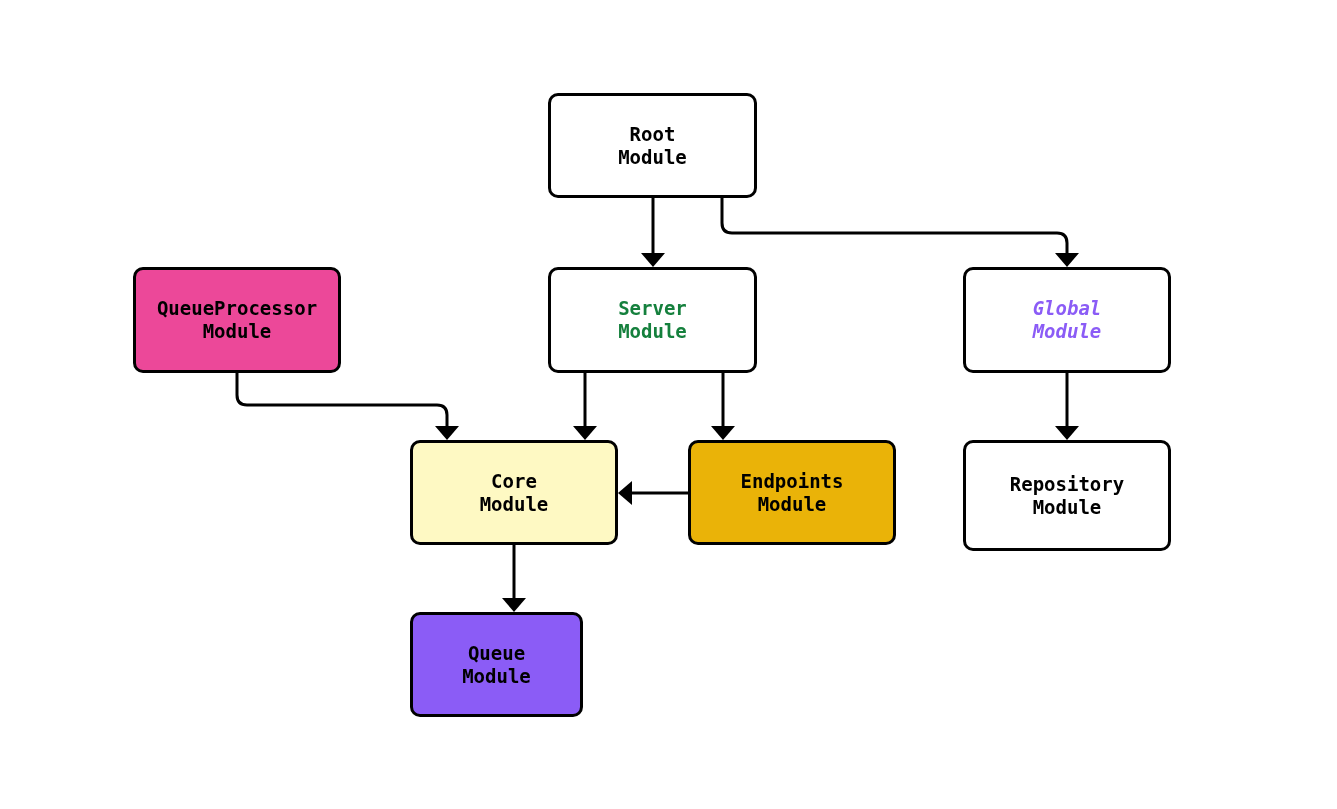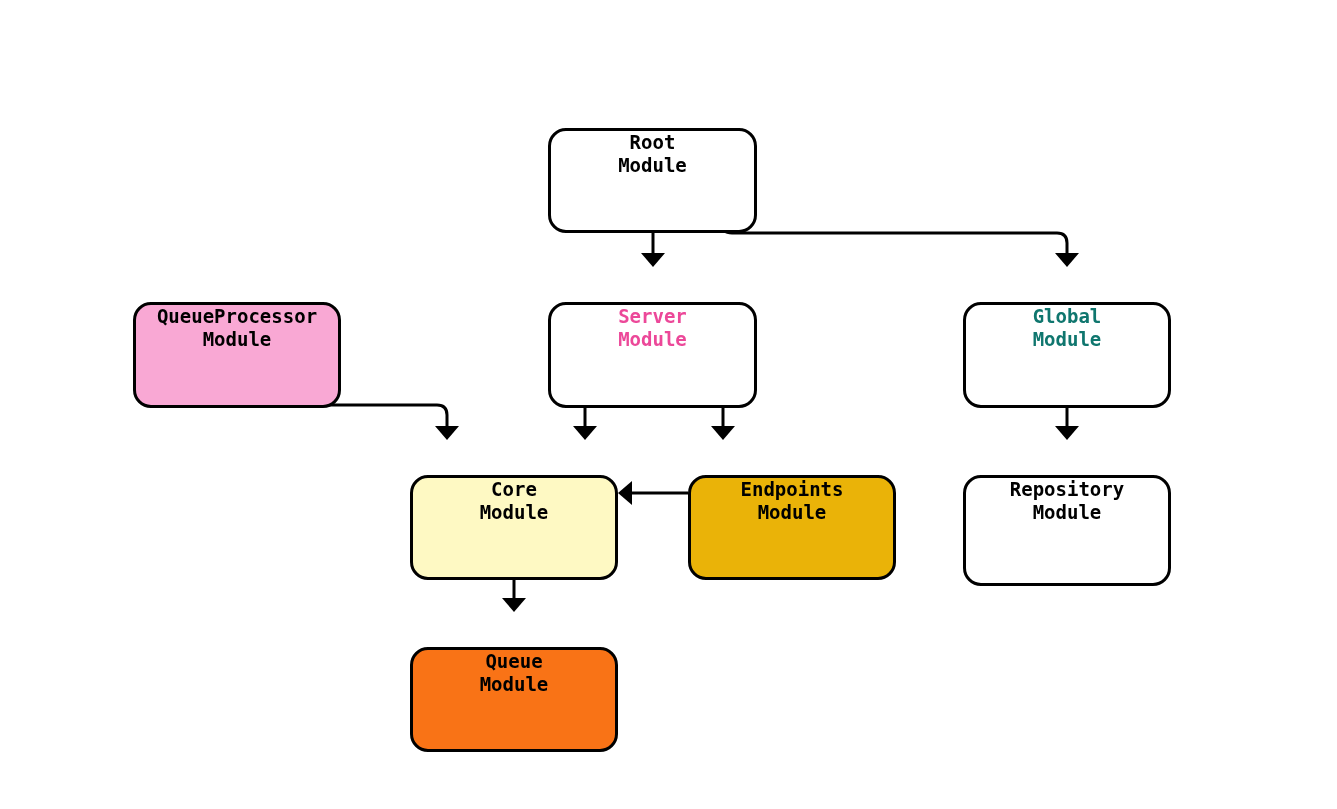--- a/index.html
+++ b/index.html
@@ -19,25 +19,25 @@
     position: absolute;
     left: 0;
     top: 0;
     width: 1337px;
     height: 809px;
   }
   .node {
     position: absolute;
     box-sizing: border-box;
     border: 3px solid #000000;
-    border-radius: 18px;
+    border-radius: 10px;
     background: #ffffff;
     display: flex;
+    align-items: center;
     justify-content: center;
-    margin-top: 35px;
   }
   .node-label {
     font-family: "DejaVu Sans Mono", "Liberation Mono", monospace;
     font-weight: bold;
     font-size: 19px;
     line-height: 23px;
     color: #000000;
     text-align: center;
     white-space: pre-line;
   }
@@ -62,42 +62,42 @@
       <path d="M688 493 L631 493" fill="none" stroke="#000000" stroke-width="3" stroke-linejoin="round"></path>
       <polygon points="618,493 632,481 632,505" fill="#000000"></polygon>
       <path d="M514 545 L514 599" fill="none" stroke="#000000" stroke-width="3" stroke-linejoin="round"></path>
       <polygon points="514,612 502,598 526,598" fill="#000000"></polygon>
     </svg>
   <div id="nodes">
       <div class="node" style="left: 548px; top: 93px; width: 209px; height: 105px; border-color: rgb(0, 0, 0); background: rgb(255, 255, 255);">
     <span class="node-label" style="color: rgb(0, 0, 0);">Root
 Module</span>
   </div>
-      <div class="node" style="left: 133px; top: 267px; width: 208px; height: 106px; border-color: rgb(0, 0, 0); background: #f9a8d4;">
+      <div class="node" style="left: 133px; top: 267px; width: 208px; height: 106px; border-color: rgb(0, 0, 0); background: #ec4899;">
     <span class="node-label" style="color: rgb(0, 0, 0);">QueueProcessor
 Module</span>
   </div>
       <div class="node" style="left: 548px; top: 267px; width: 209px; height: 106px; border-color: rgb(0, 0, 0); background: rgb(255, 255, 255);">
-    <span class="node-label" style="color: #ec4899;">Server
+    <span class="node-label" style="color: #15803d;">Server
 Module</span>
   </div>
       <div class="node" style="left: 963px; top: 267px; width: 208px; height: 106px; border-color: rgb(0, 0, 0); background: rgb(255, 255, 255);">
-    <span class="node-label" style="color: #0f766e;">Global
+    <span class="node-label" style="color: #8b5cf6; font-style: italic;">Global
 Module</span>
   </div>
       <div class="node" style="left: 410px; top: 440px; width: 208px; height: 105px; border-color: rgb(0, 0, 0); background: #fef9c3;">
     <span class="node-label" style="color: rgb(0, 0, 0);">Core
 Module</span>
   </div>
       <div class="node" style="left: 688px; top: 440px; width: 208px; height: 105px; border-color: rgb(0, 0, 0); background: #eab308;">
     <span class="node-label" style="color: rgb(0, 0, 0);">Endpoints
 Module</span>
   </div>
       <div class="node" style="left: 963px; top: 440px; width: 208px; height: 111px; border-color: rgb(0, 0, 0); background: rgb(255, 255, 255);">
     <span class="node-label" style="color: rgb(0, 0, 0);">Repository
 Module</span>
   </div>
-      <div class="node" style="left: 410px; top: 612px; width: 208px; height: 105px; border-color: rgb(0, 0, 0); background: #f97316;">
+      <div class="node" style="left: 410px; top: 612px; width: 173px; height: 105px; border-color: rgb(0, 0, 0); background: #8b5cf6;">
     <span class="node-label" style="color: rgb(0, 0, 0);">Queue
 Module</span>
   </div>
     </div>
 </div>
 
 </body></html>

